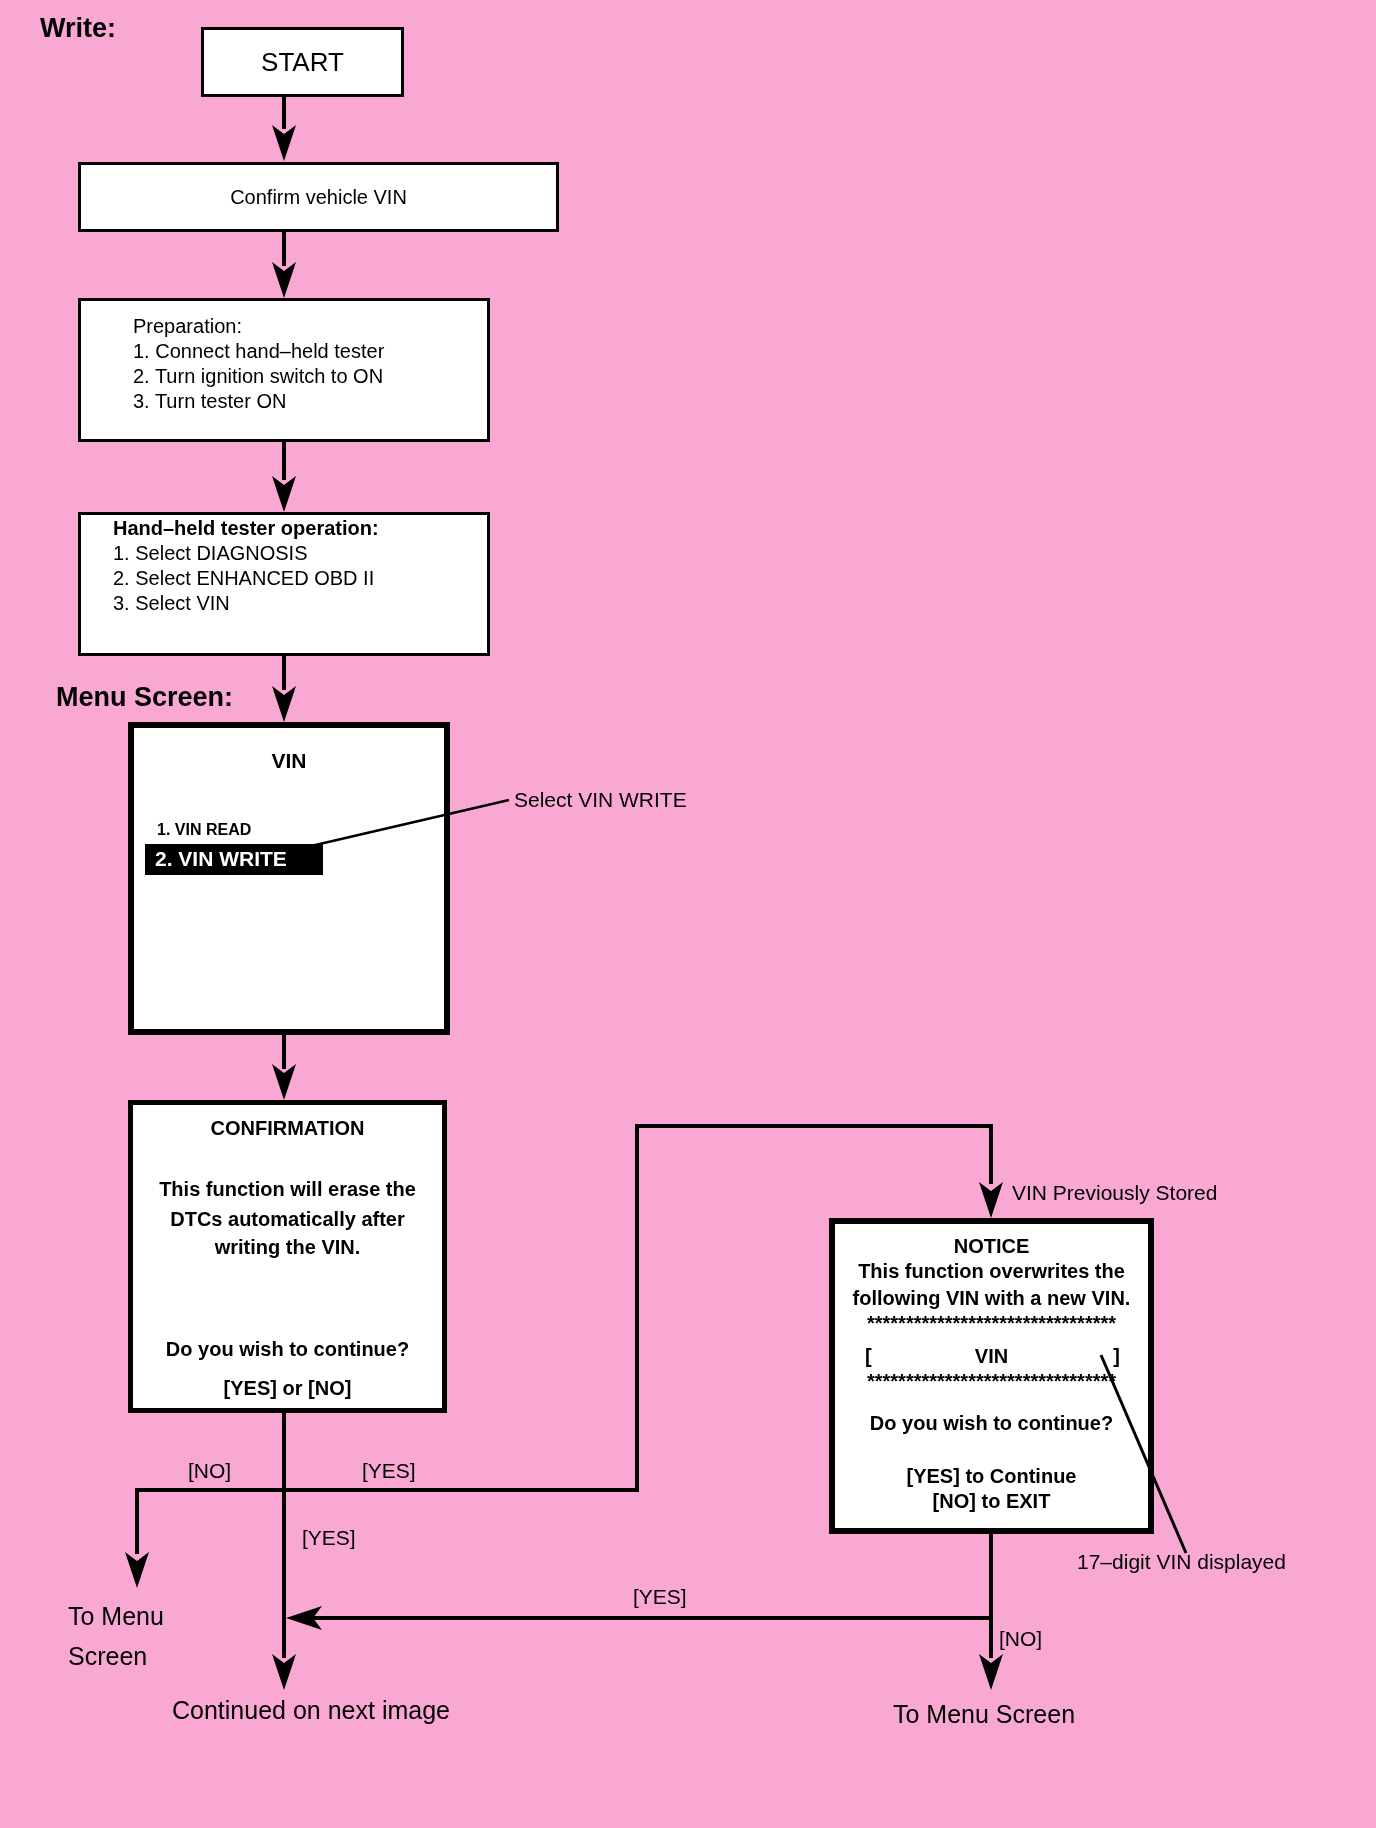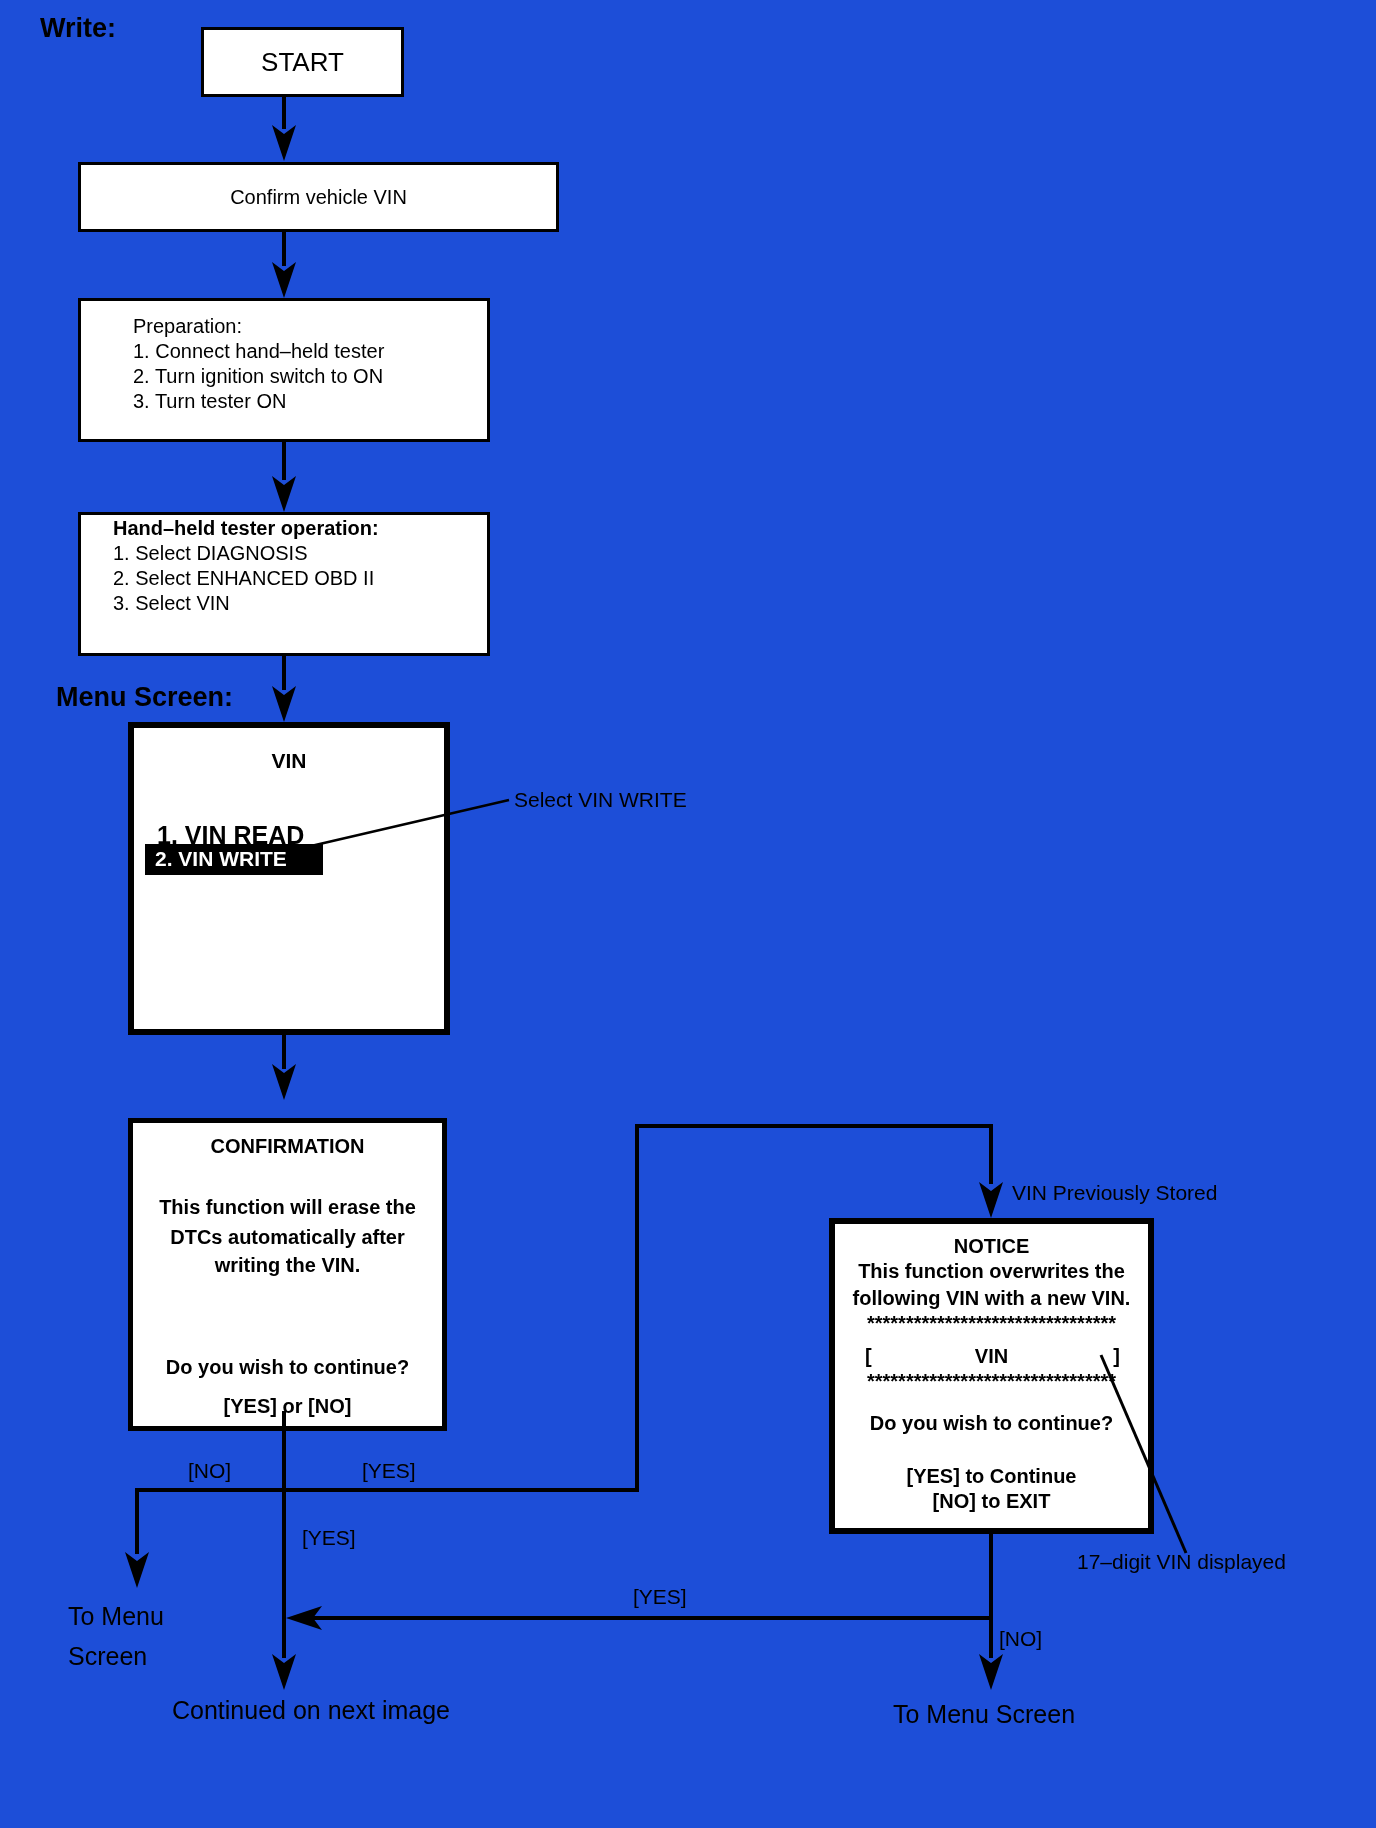--- a/index.html
+++ b/index.html
@@ -1,22 +1,22 @@
 <!DOCTYPE html>
 <html><head>
 <meta charset="utf-8">
 <style>
   html,body { margin:0; padding:0; background:#fff; }
   .canvas {
-    position:relative; width:1376px; height:1828px; background:#1d4ed8;
+    position:relative; width:1376px; height:1828px; background:#f9a8d4;
     font-family:"Liberation Sans","DejaVu Sans",sans-serif; color:#000;
     overflow:hidden;
   }
   .box { position:absolute; border:3px solid #000; background:#fff; box-sizing:border-box; }
-  .b5 { border-width:5px;margin-top:18px; }
+  .b5 { border-width:5px; }
   .b6 { border-width:6px; }
   .vline,.hline { position:absolute; background:#000; }
   .arrow { position:absolute; line-height:0; }
   .txt { position:absolute; white-space:nowrap; }
   .bold { font-weight:bold; }
   .sect { font-size:27px; font-weight:bold; }
   .t20 { font-size:20px; }
   .t21 { font-size:21px; }
   .t25 { font-size:25px; }
   .centerflex { display:flex; align-items:center; justify-content:center; }
@@ -70,21 +70,21 @@
     <p>3. Select VIN</p>
   </div>
 
   <div class="vline" style="left:282px; top:654px; width:4px; height:36px;"></div>
   <div class="arrow" style="left:272px; top:686px;"><svg width="24" height="36">
         <polygon points="12,36 0,0 12,9 24,0" fill="#000"></polygon>
       </svg></div>
 
   <div class="box b6" style="left:128px; top:722px; width:322px; height:313px;">
     <div class="absline" style="top:21px; font-size:21px;">VIN</div>
-    <div class="txt bold" style="left:23px; top:93px; font-size:25px;">1. VIN READ</div>
+    <div class="txt bold" style="left:23px; top:93px; font-size:16px;">1. VIN READ</div>
     <div style="position:absolute; left:11px; top:116px; width:178px; height:31px; background:#000;">
       <span class="bold" style="position:absolute; left:10px; top:3px; color:#fff; font-size:21px; white-space:nowrap;">2. VIN WRITE</span>
     </div>
   </div>
 
   <div class="txt t21" style="left:514px; top:788px;">Select VIN WRITE</div>
 
   <div class="vline" style="left:282px; top:1033px; width:4px; height:36px;"></div>
   <div class="arrow" style="left:272px; top:1064px;"><svg width="24" height="36">
         <polygon points="12,36 0,0 12,9 24,0" fill="#000"></polygon>

